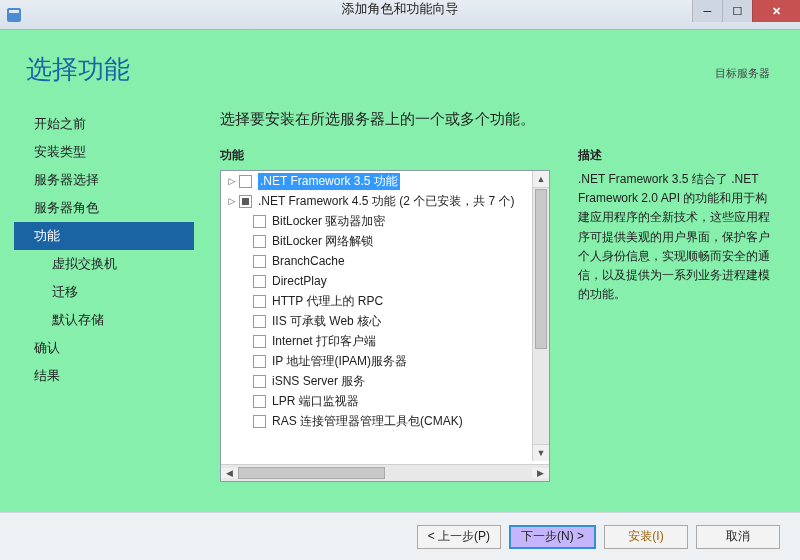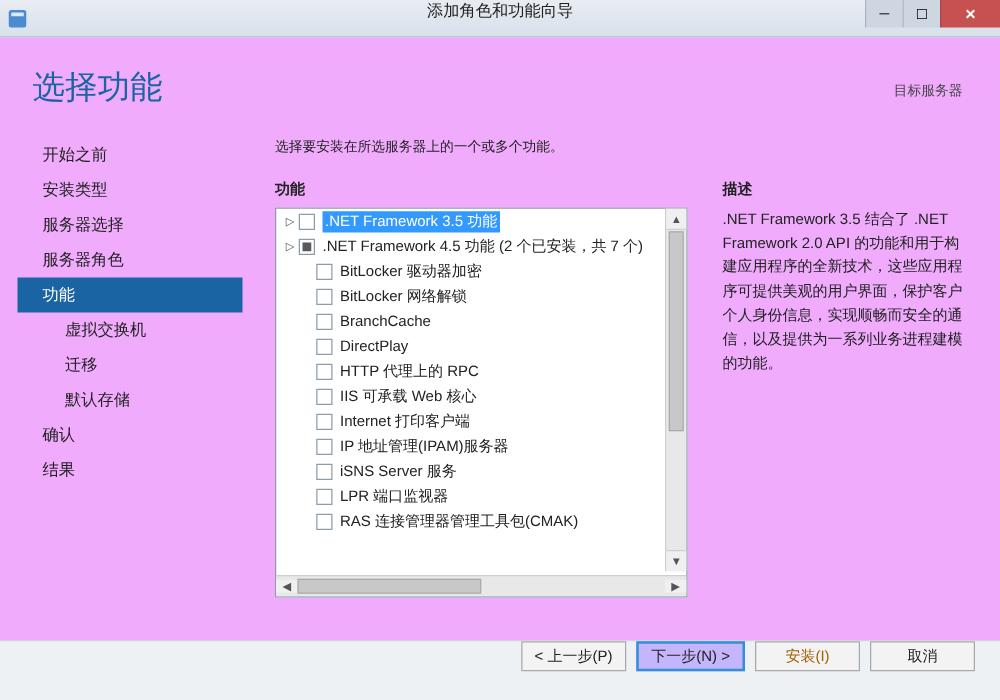--- a/index.html
+++ b/index.html
@@ -5,30 +5,30 @@
   * { box-sizing: border-box; margin: 0; padding: 0; font-family: "Microsoft YaHei", "Segoe UI", sans-serif; }
   body { background: #9faab5; width: 800px; height: 560px; overflow: hidden; }
   .window { width: 800px; height: 560px; background: #fff; position: relative; }
   .titlebar { height: 30px; background: linear-gradient(#e8edf3, #d8e0ea); border-bottom: 1px solid #a7b6c6; display: flex; align-items: flex-start; position: relative; }
   .titlebar .icon-slot { width: 28px; height: 100%; display: flex; align-items: center; justify-content: center; }
   .titlebar-title { position: absolute; left: 50%; transform: translateX(-50%); font-size: 13px; color: #222; }
   .win-btns { margin-left: auto; display: flex; height: 22px; align-self: flex-start; }
   .win-btn { width: 30px; display:flex; align-items:center; justify-content:center; font-size:11px; font-family: "Segoe UI Symbol", sans-serif; border-left:1px solid rgba(0,0,0,.15); background:#dbe3ec; }
   .win-btn.min, .win-btn.max { background:#cdd6e1; }
   .win-btn.close { background:#c75050; color:#fff; width:48px; font-weight:bold; }
-  .content { position: absolute; top: 30px; bottom: 48px; left: 0; right: 0; background:#f0abfc; }
+  .content { position: absolute; top: 30px; bottom: 48px; left: 0; right: 0; background:#86efac; }
   .heading { position:absolute; top:22px; left:26px; font-size:26px; color:#1a64a3; font-weight:400; }
   .target { position:absolute; top:35px; right:30px; text-align:right; font-size:11px; color:#333; line-height:1.6; }
   .target .lbl { color:#444; }
   .nav { position:absolute; top:80px; left:14px; width:180px; }
   .nav-item { padding:5px 20px; font-size:13px; color:#222; cursor:pointer; }
   .nav-item.active { background:#1a64a3; color:#fff; }
   .nav-item.indent { padding-left:38px; }
   .main { position:absolute; top:80px; left:220px; right:30px; bottom:10px; }
-  .instruction { font-size:11px; color:#222; margin-bottom:18px; }
+  .instruction { font-size:15px; color:#222; margin-bottom:18px; }
   .cols { display:flex; gap:28px; }
   .fcol { width:330px; }
   .dcol { flex:1; }
   .col-label { font-size:12px; font-weight:bold; color:#222; margin-bottom:6px; }
   .listbox { border:1px solid #8e9ca9; height:312px; position:relative; background:#fff; display:flex; flex-direction:column; }
   .list-scroll { flex:1; overflow:hidden; position:relative; }
   .row { display:flex; align-items:center; height:20px; font-size:12px; color:#222; padding-left:4px; white-space:nowrap; }
   .row .expander { width:14px; text-align:center; color:#555; font-size:9px; }
   .row .chk { width:13px; height:13px; border:1px solid #8e9ca9; margin-right:6px; display:inline-flex; align-items:center; justify-content:center; }
   .row .chk.filled::after { content:""; width:7px; height:7px; background:#5a5a5a; }
@@ -36,21 +36,21 @@
   .row .pad { width:14px; display:inline-block; }
   .vscroll { position:absolute; top:0; right:0; bottom:20px; width:17px; background:#e8e8e8; border-left:1px solid #cfcfcf; }
   .vscroll .arrow { height:17px; display:flex; align-items:center; justify-content:center; font-size:9px; color:#555; background:#f0f0f0; border-bottom:1px solid #cfcfcf;}
   .vscroll .arrow.down{ position:absolute; bottom:0; left:0; right:0; border-top:1px solid #cfcfcf; border-bottom:none;}
   .vscroll .thumb { position:absolute; left:2px; right:2px; top:18px; height:160px; background:#c8c8c8; border:1px solid #aaa; }
   .hscroll { height:17px; background:#e8e8e8; border-top:1px solid #cfcfcf; display:flex; align-items:center; }
   .hscroll .harrow { width:17px; text-align:center; font-size:9px; color:#555; background:#f0f0f0; }
   .hscroll .htrack { flex:1; position:relative; height:100%; }
   .hscroll .hthumb { position:absolute; top:2px; bottom:2px; left:0; width:50%; background:#c8c8c8; border:1px solid #aaa;}
   .desc-text { font-size:12px; color:#222; line-height:1.6; }
-  .footer { position:absolute; bottom:0; left:0; right:0; height:48px; background:#eef1f4; border-top:1px solid #cfd6dd; display:flex; justify-content:flex-end; padding-right:20px; gap:8px; }
+  .footer { position:absolute; bottom:0; left:0; right:0; height:48px; background:#eef1f4; border-top:1px solid #cfd6dd; display:flex; align-items:center; justify-content:flex-end; padding-right:20px; gap:8px; }
   .btn { min-width:84px; height:24px; font-size:12px; background:#f3f3f3; border:1px solid #a9a9a9; color:#222; padding:0 10px; cursor:pointer; }
   .btn.primary { border:2px solid #3390d6; background:#c4b5fd; }
   .btn:disabled { color:#a16207; }
 </style>
 </head>
 <body>
 
 <div class="window">
 
   <div class="titlebar">

